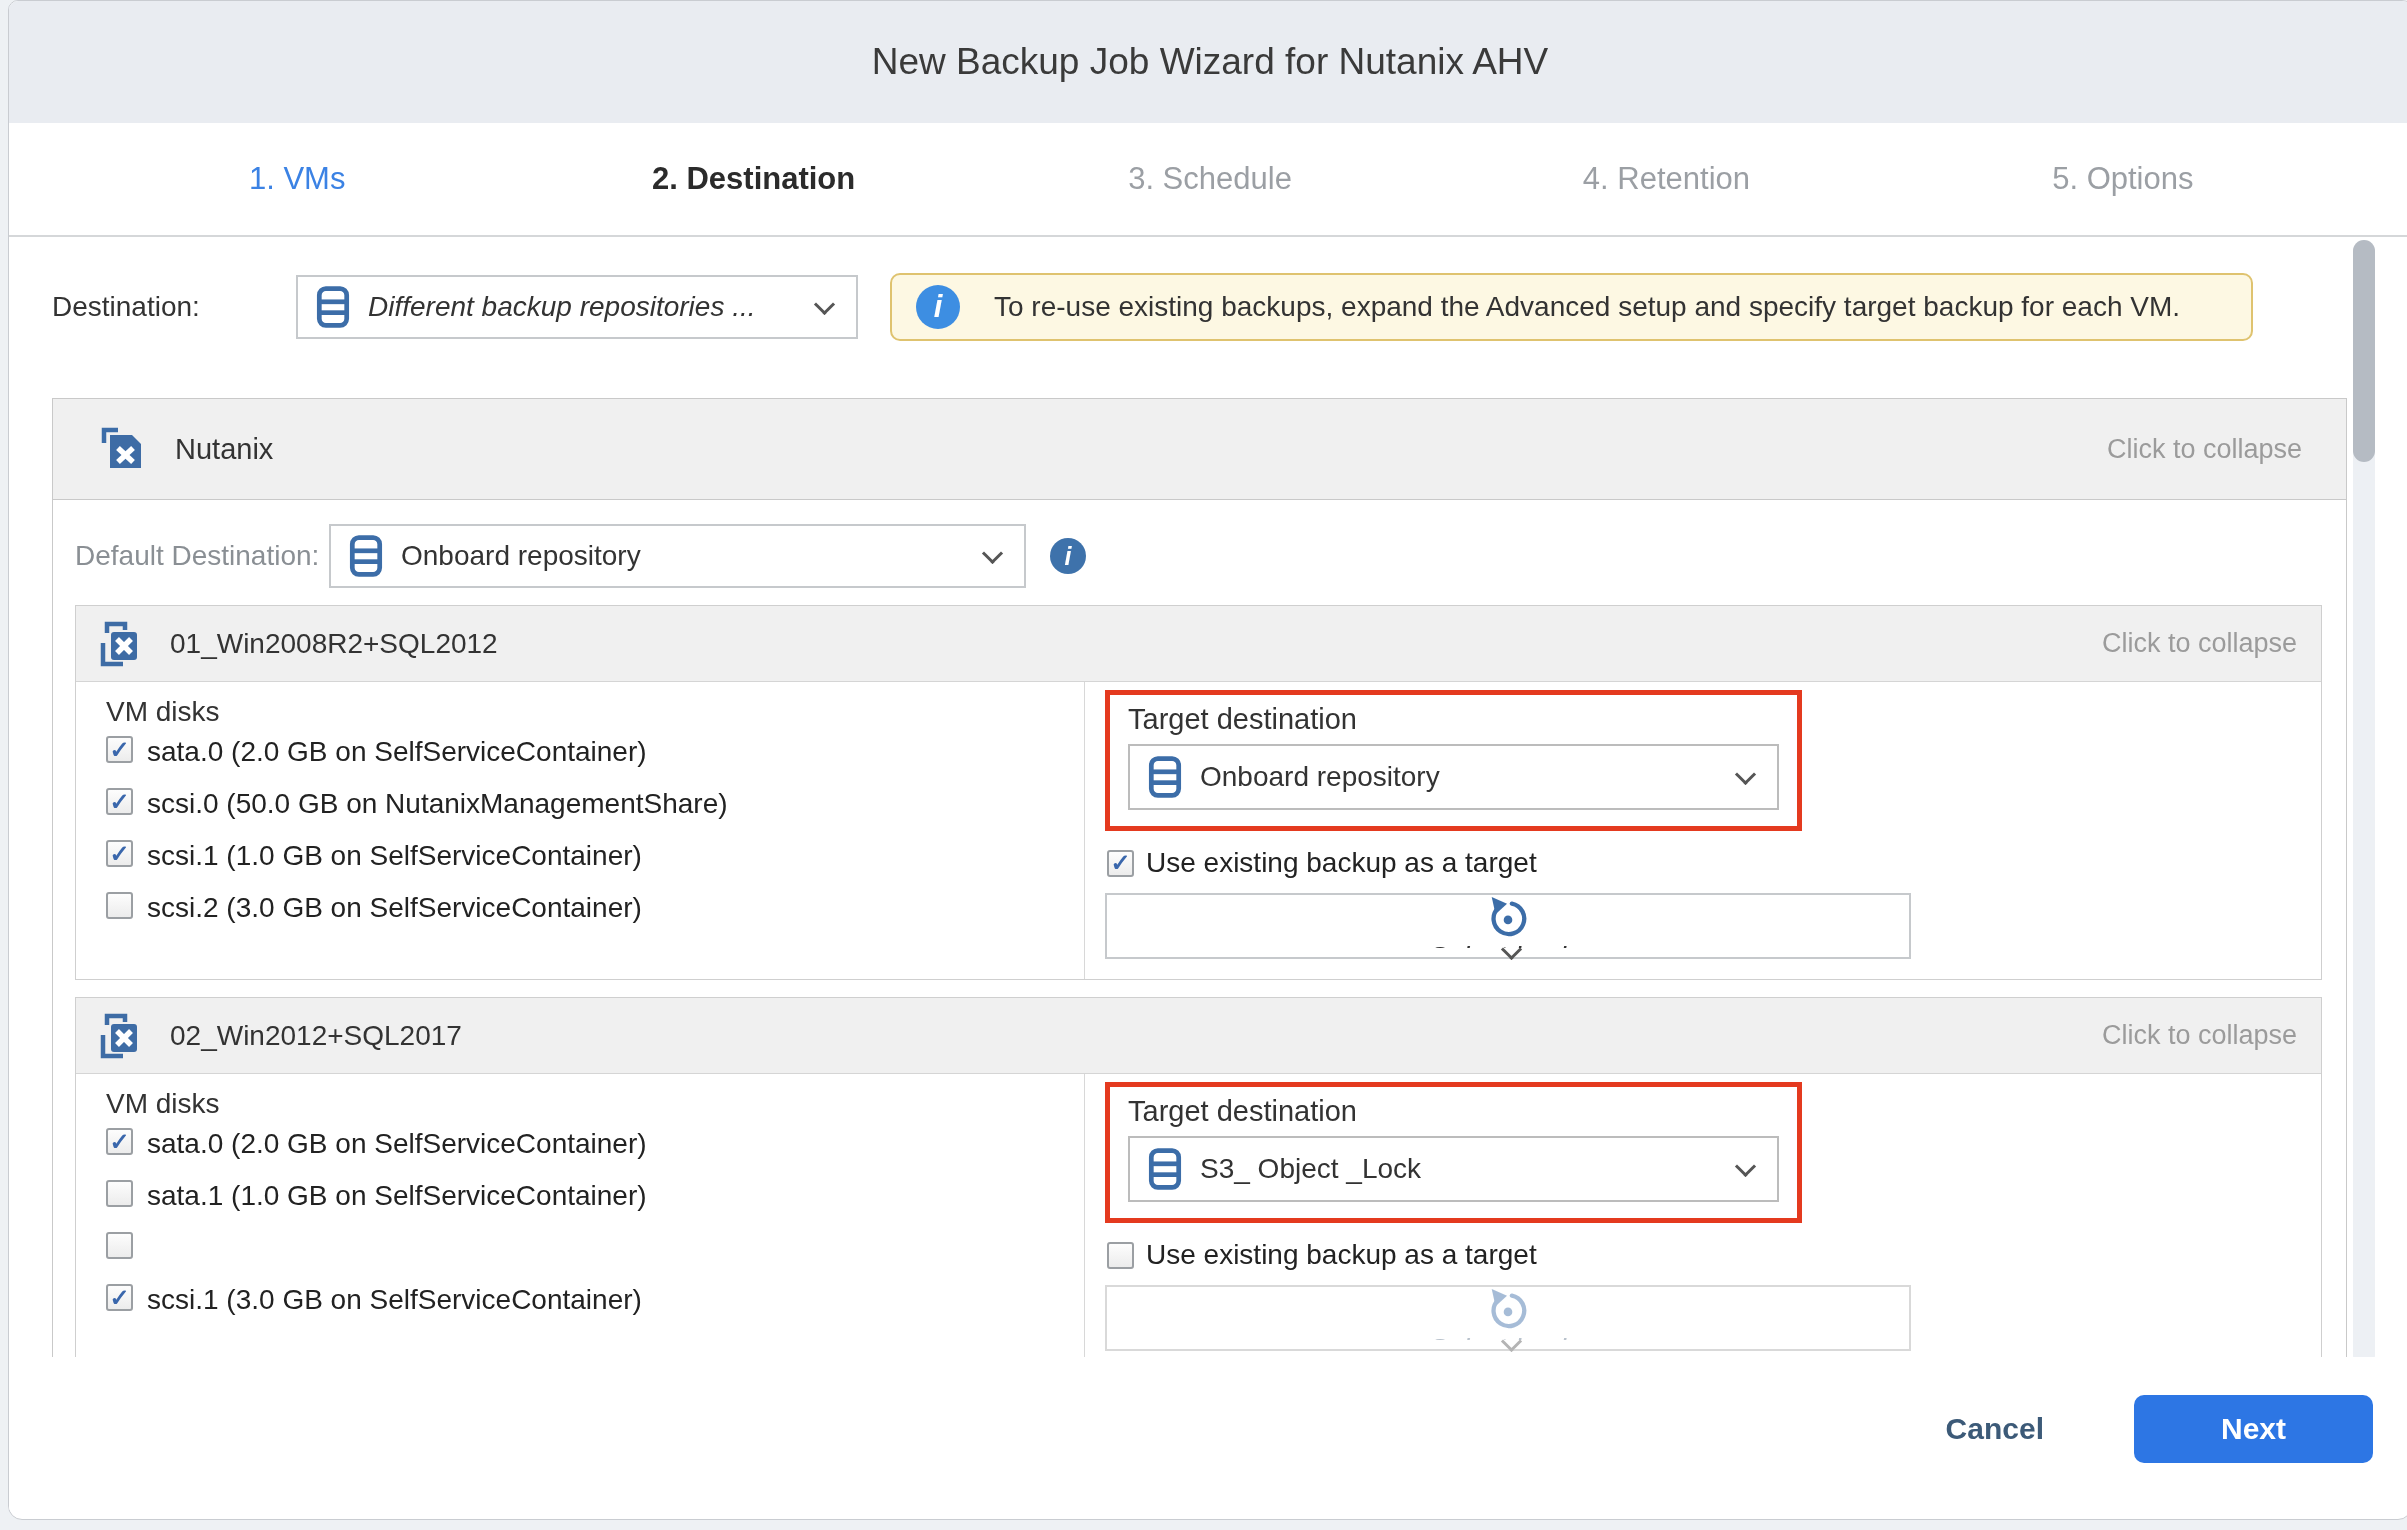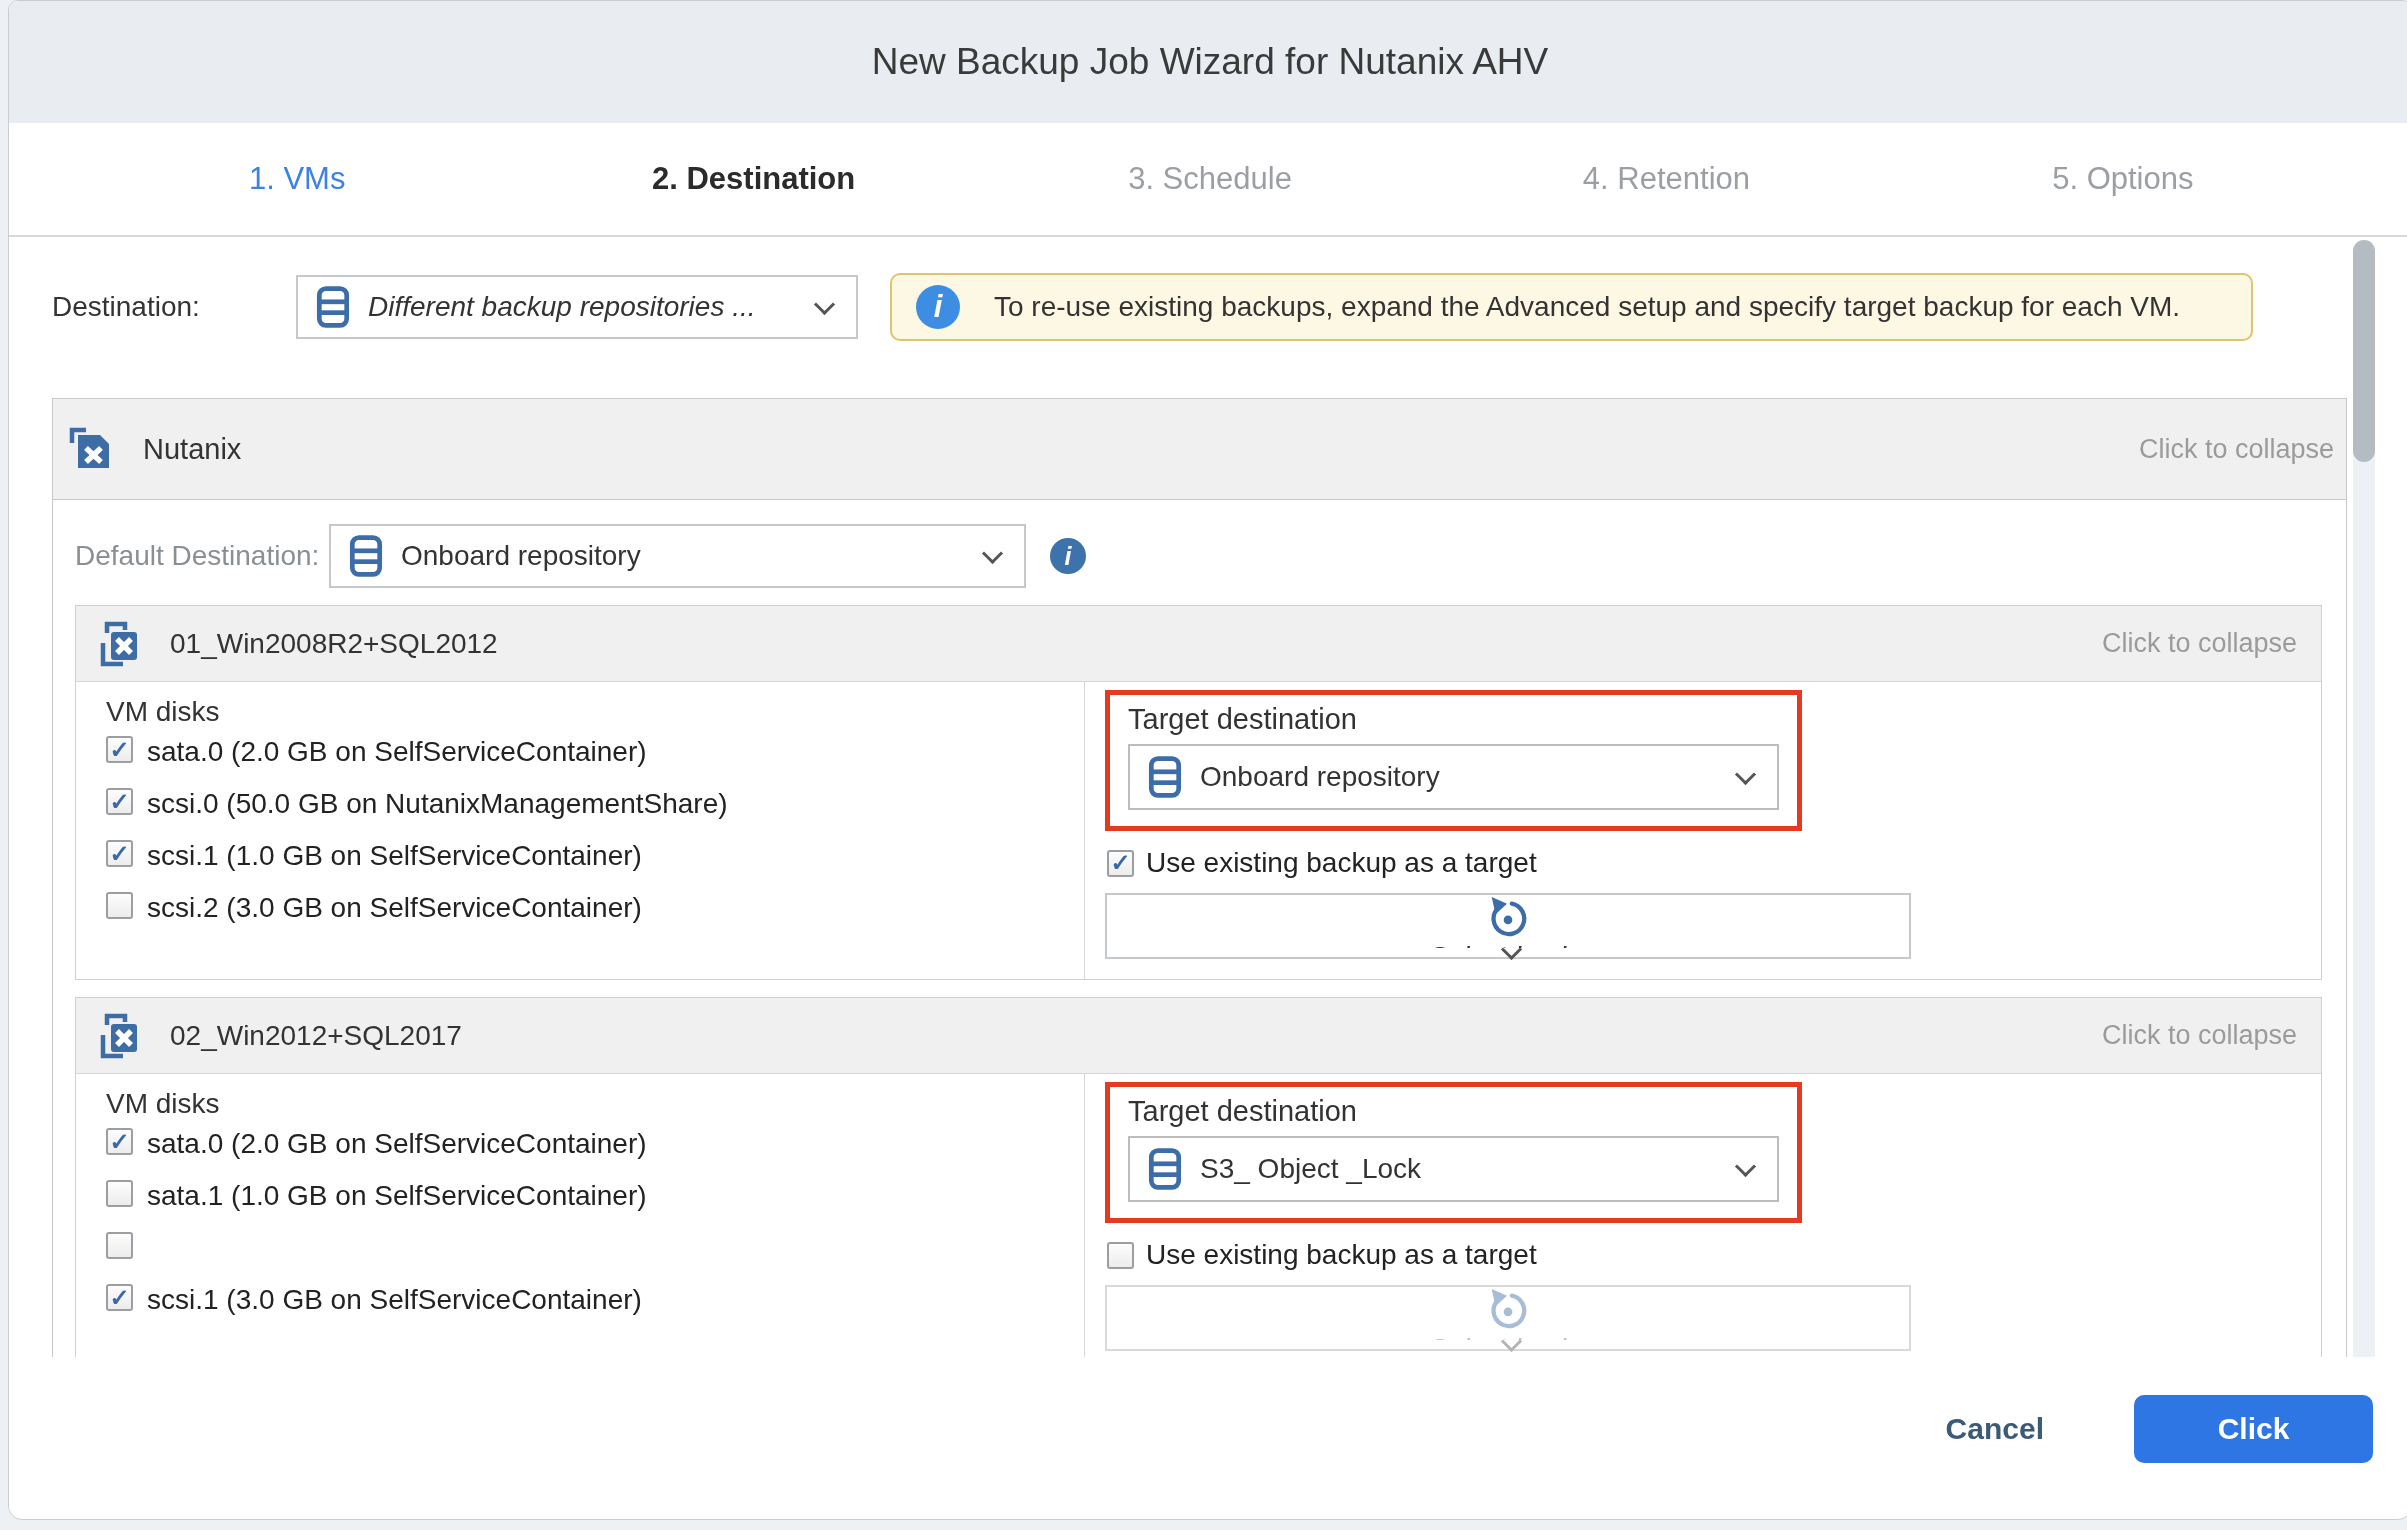--- a/index.html
+++ b/index.html
@@ -74,21 +74,21 @@
     background: #3d8ee2; color: #fff;
     display: flex; align-items: center; justify-content: center;
     font-size: 31px; font-weight: 700; font-style: italic; flex: none;
   }
   .infobox .info-text { margin-left: 34px; font-size: 28px; color: #333; }
   
   .section { margin-top: 57px; }
   .section-header {
     height: 102px; background: #f0f0f0;
     border: 1px solid #c9c9c9;
-    display: flex; align-items: center; padding: 0 12px;
+    display: flex; align-items: center; padding: 0 44px;
     cursor: pointer;
   }
   .section-header .sec-title { font-size: 29px; color: #333; margin-left: 28px; }
   .collapse-hint { margin-left: auto; font-size: 27px; color: #9b9b9b; }
   .section-body {
     border: 1px solid #c9c9c9; border-top: none;
     padding: 14px 24px 26px 22px; background: #fff;
   }
   
   .dd-row { display: flex; align-items: center; margin: 10px 0 2px 0; }
@@ -358,17 +358,17 @@
       </div>
     </div>
   </div>
 
   <div class="scrollbar">
     <div class="scroll-thumb"></div>
   </div>
 
   <div class="footer">
     <button class="cancel-btn">Cancel</button>
-    <button class="next-btn">Click</button>
+    <button class="next-btn">Next</button>
   </div>
 
 </div>
 
 
 </body></html>

